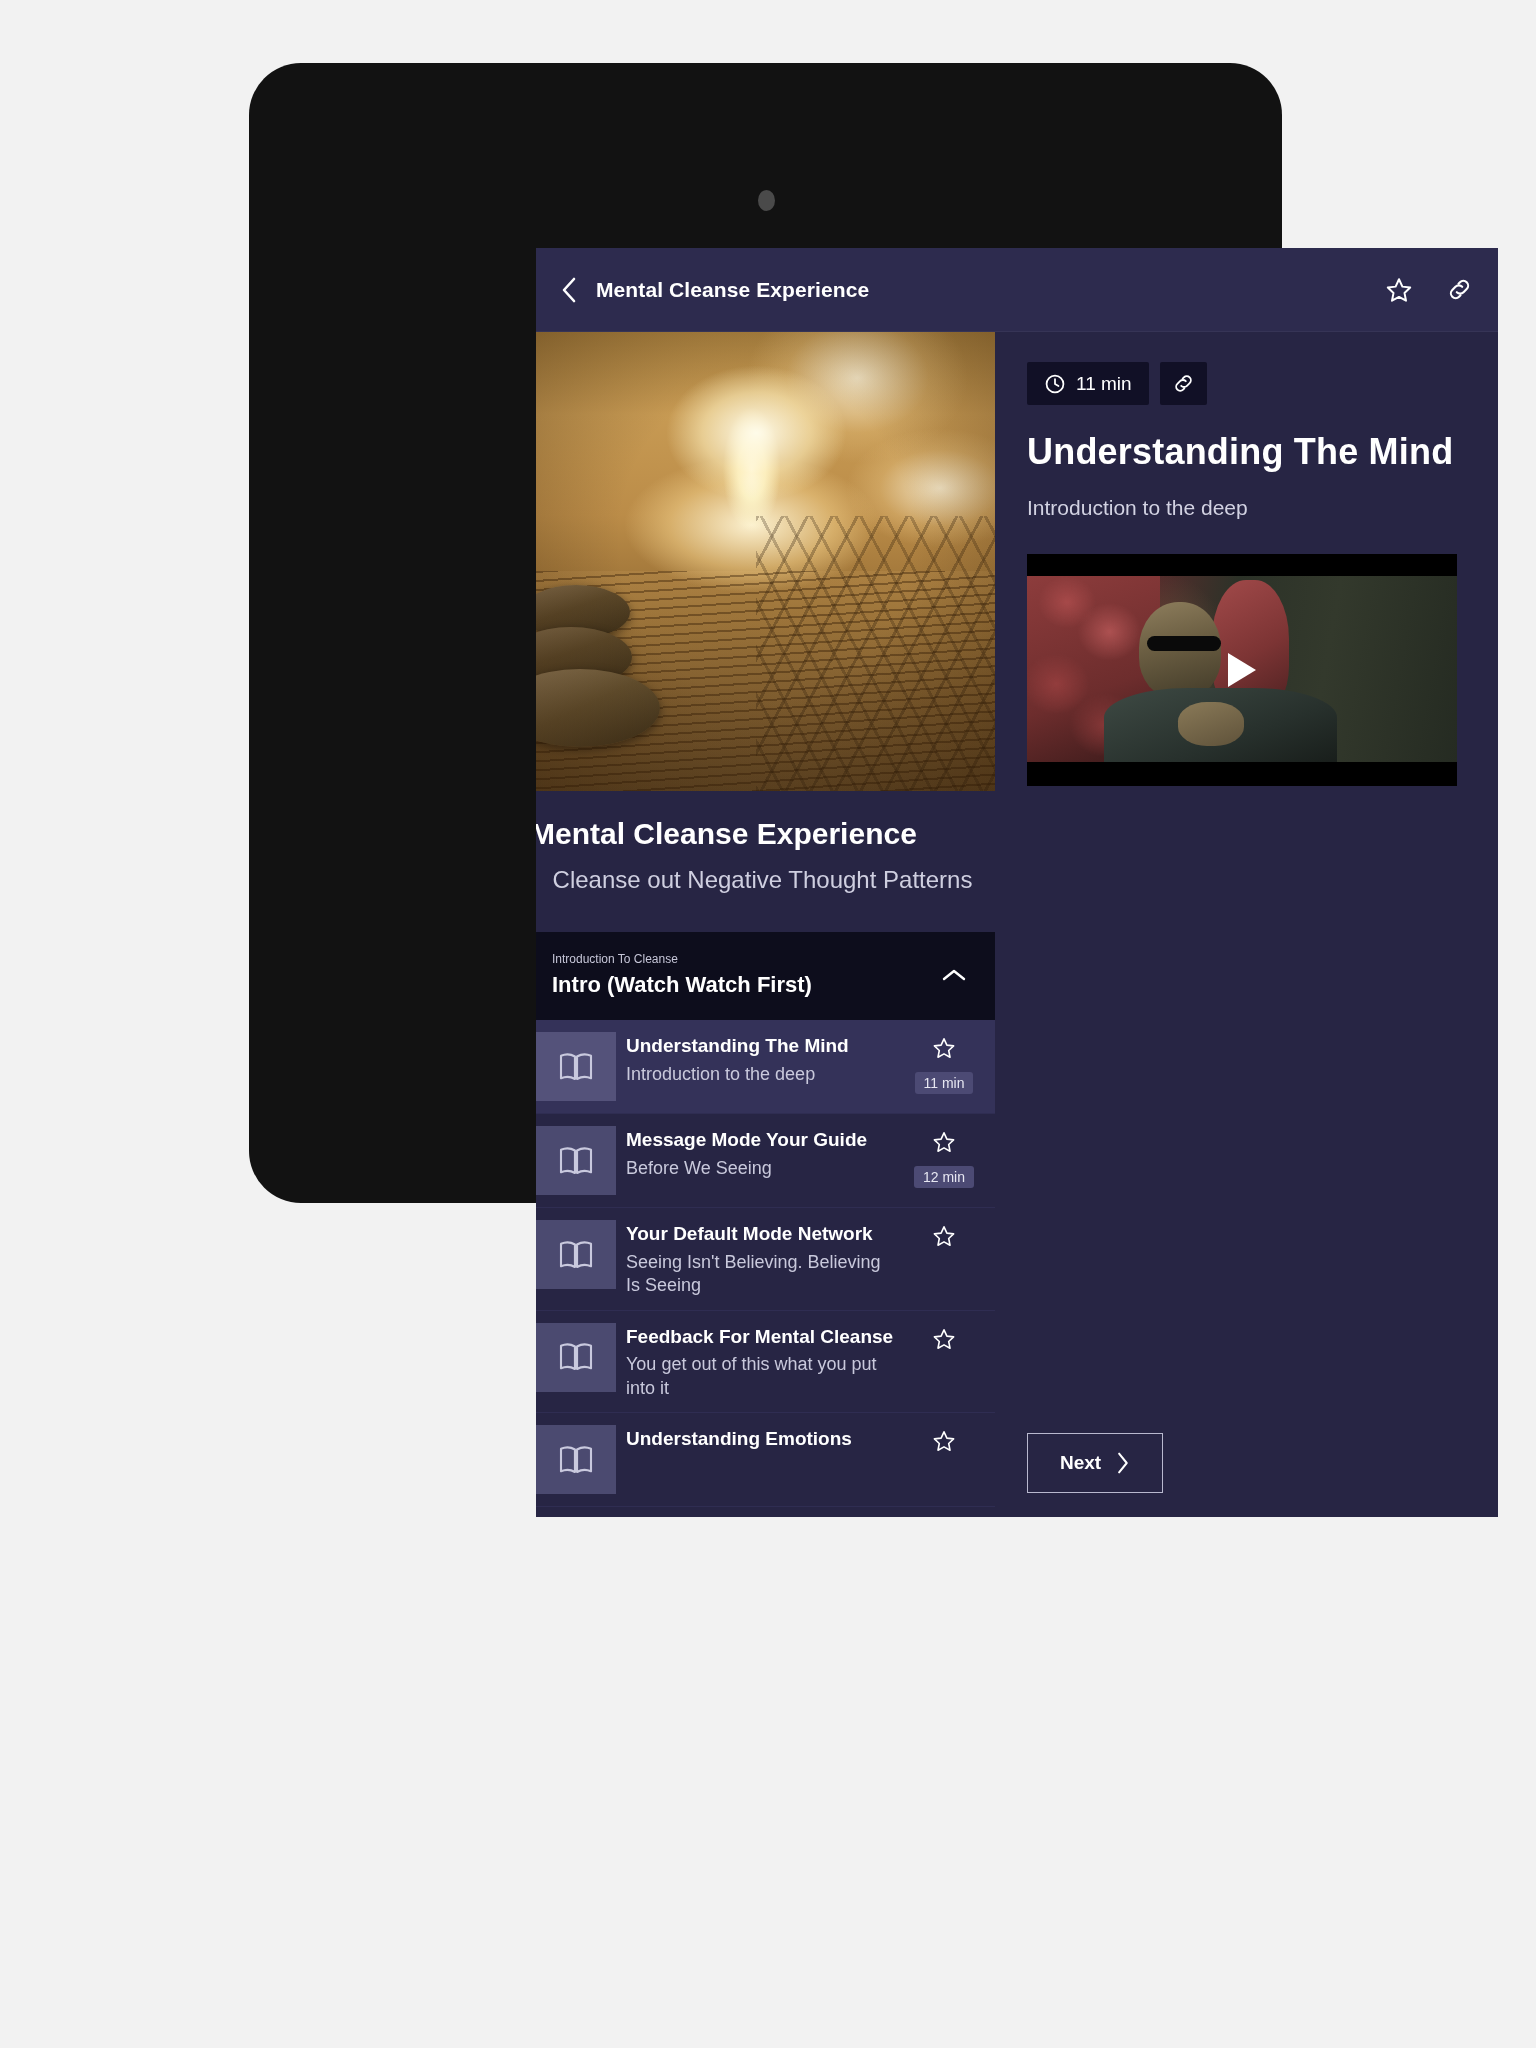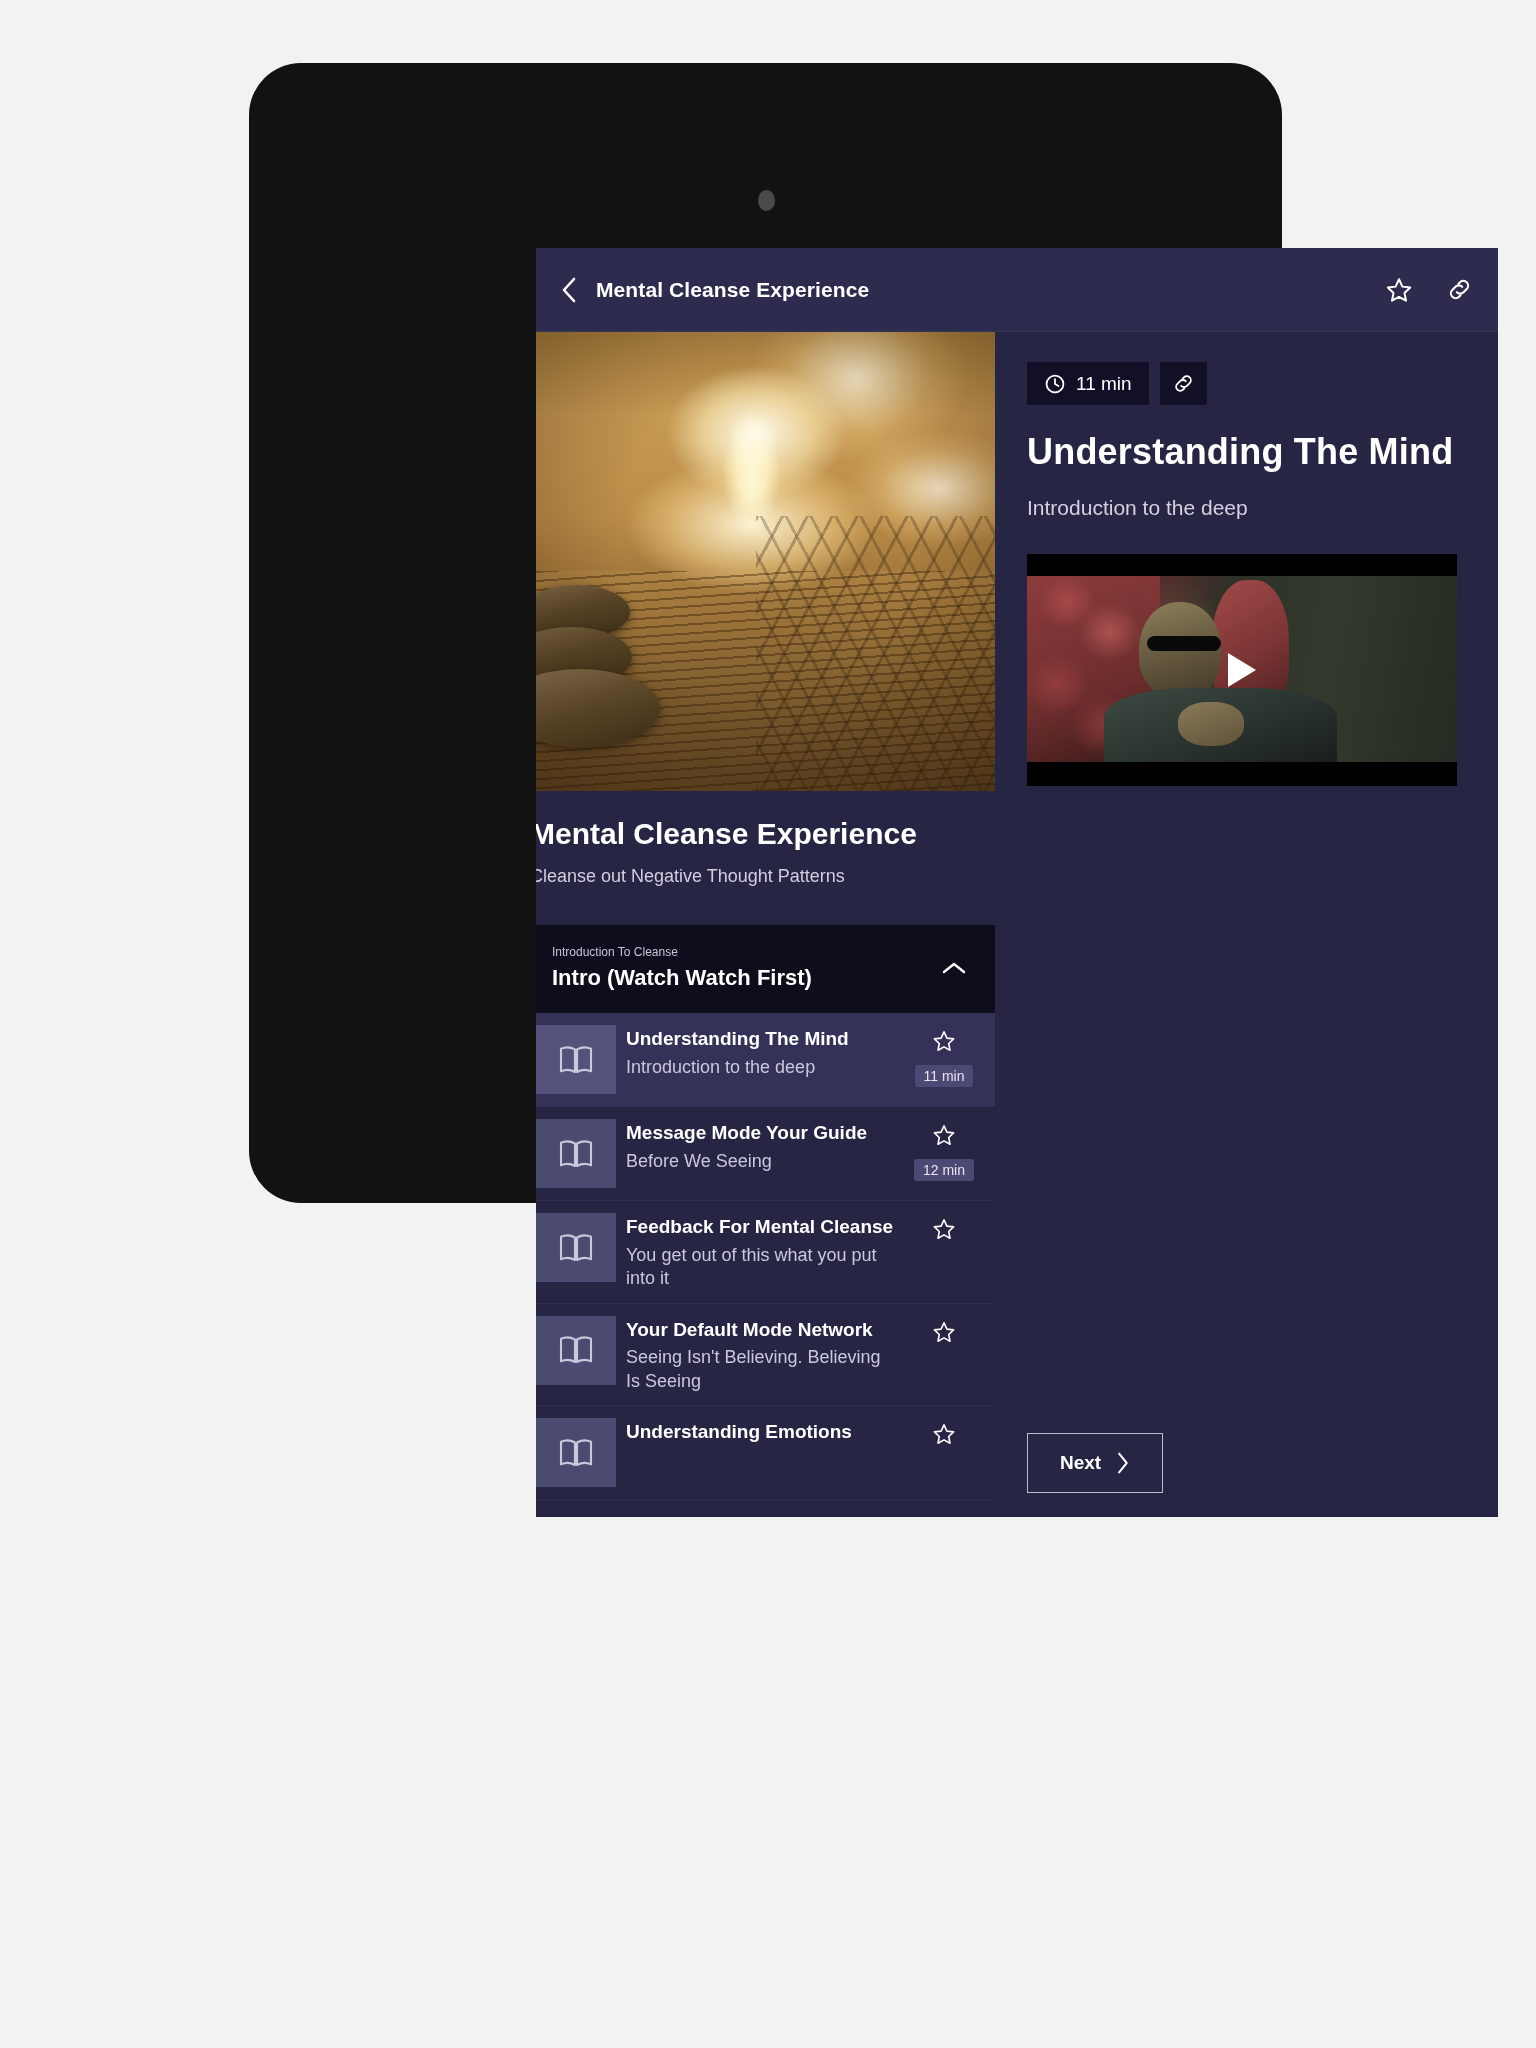--- a/index.html
+++ b/index.html
@@ -160,23 +160,24 @@
     margin: 26px 0 0 0;
     padding-left: 0;
     font-size: 30px;
     font-weight: bold;
     color: #ffffff;
     white-space: nowrap;
     margin-left: -6px;
   }
   .course-sub {
     margin: 15px 0 0 -6px;
-    font-size: 18px;
+    font-size: 24px;
     color: #cfcfe0;
     white-space: nowrap;
+    text-align: center;
   }
 
   
   .section-card {
     margin-top: 38px;
     width: 459px;
     background: #0d0d1c;
     padding: 20px 24px 22px 16px;
     display: flex;
     align-items: center;
@@ -491,42 +492,42 @@
             </div>
 
             <div class="lesson">
               <div class="lesson-thumb">
                 <svg width="38" height="30" viewBox="0 0 24 20" fill="none">
                   <path d="M2 2.5 C5 1.2 8.6 1.4 11.3 3 L11.3 18 C8.6 16.4 5 16.2 2 17.5 Z" stroke="#c9c9de" stroke-width="1.4" stroke-linejoin="round"></path>
                   <path d="M22 2.5 C19 1.2 15.4 1.4 12.7 3 L12.7 18 C15.4 16.4 19 16.2 22 17.5 Z" stroke="#c9c9de" stroke-width="1.4" stroke-linejoin="round"></path>
                 </svg>
               </div>
               <div class="lesson-body">
-                <div class="lesson-title">Feedback For Mental Cleanse</div>
-                <div class="lesson-sub">You get out of this what you put into it</div>
+                <div class="lesson-title">Your Default Mode Network</div>
+                <div class="lesson-sub">Seeing Isn't Believing. Believing Is Seeing</div>
               </div>
               <div class="lesson-right">
                 <span class="star-btn">
                   <svg width="24" height="24" viewBox="0 0 24 24" fill="none">
                     <path d="M12 2.8 L14.9 9.1 L21.6 9.9 L16.7 14.5 L18 21.2 L12 17.9 L6 21.2 L7.3 14.5 L2.4 9.9 L9.1 9.1 Z" stroke="#ffffff" stroke-width="1.6" stroke-linejoin="round"></path>
                   </svg>
                 </span>
               </div>
             </div>
 
             <div class="lesson">
               <div class="lesson-thumb">
                 <svg width="38" height="30" viewBox="0 0 24 20" fill="none">
                   <path d="M2 2.5 C5 1.2 8.6 1.4 11.3 3 L11.3 18 C8.6 16.4 5 16.2 2 17.5 Z" stroke="#c9c9de" stroke-width="1.4" stroke-linejoin="round"></path>
                   <path d="M22 2.5 C19 1.2 15.4 1.4 12.7 3 L12.7 18 C15.4 16.4 19 16.2 22 17.5 Z" stroke="#c9c9de" stroke-width="1.4" stroke-linejoin="round"></path>
                 </svg>
               </div>
               <div class="lesson-body">
-                <div class="lesson-title">Your Default Mode Network</div>
-                <div class="lesson-sub">Seeing Isn't Believing. Believing Is Seeing</div>
+                <div class="lesson-title">Feedback For Mental Cleanse</div>
+                <div class="lesson-sub">You get out of this what you put into it</div>
               </div>
               <div class="lesson-right">
                 <span class="star-btn">
                   <svg width="24" height="24" viewBox="0 0 24 24" fill="none">
                     <path d="M12 2.8 L14.9 9.1 L21.6 9.9 L16.7 14.5 L18 21.2 L12 17.9 L6 21.2 L7.3 14.5 L2.4 9.9 L9.1 9.1 Z" stroke="#ffffff" stroke-width="1.6" stroke-linejoin="round"></path>
                   </svg>
                 </span>
               </div>
             </div>
 

